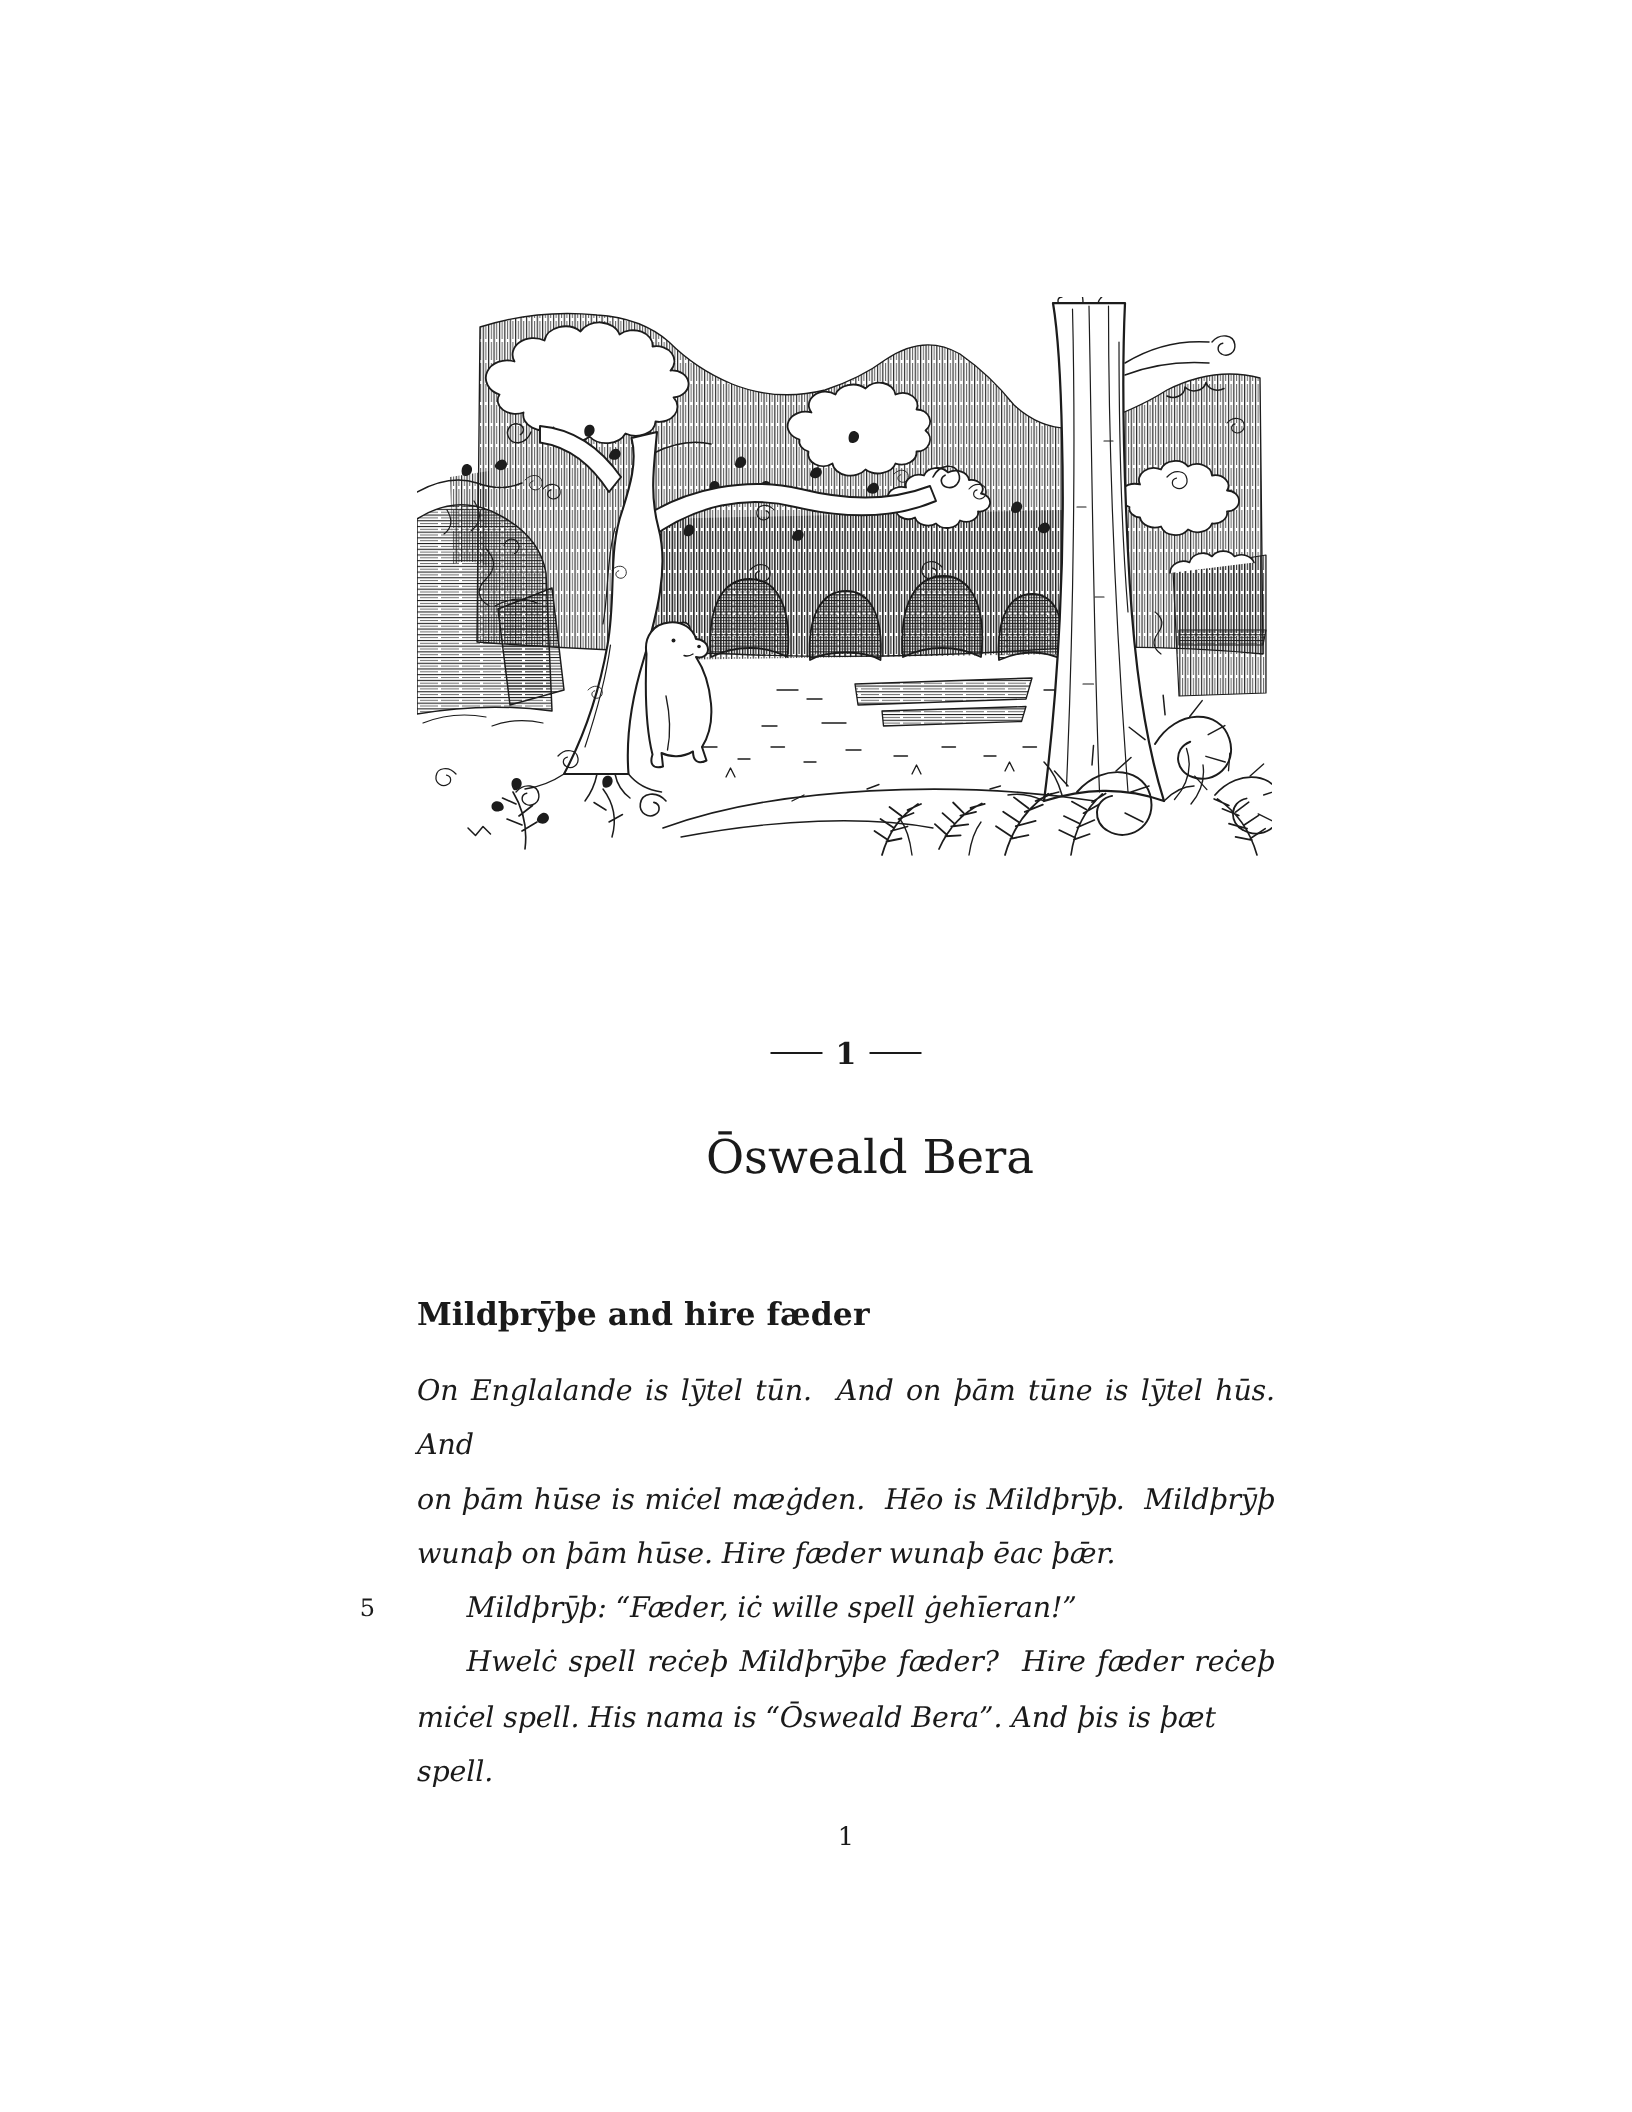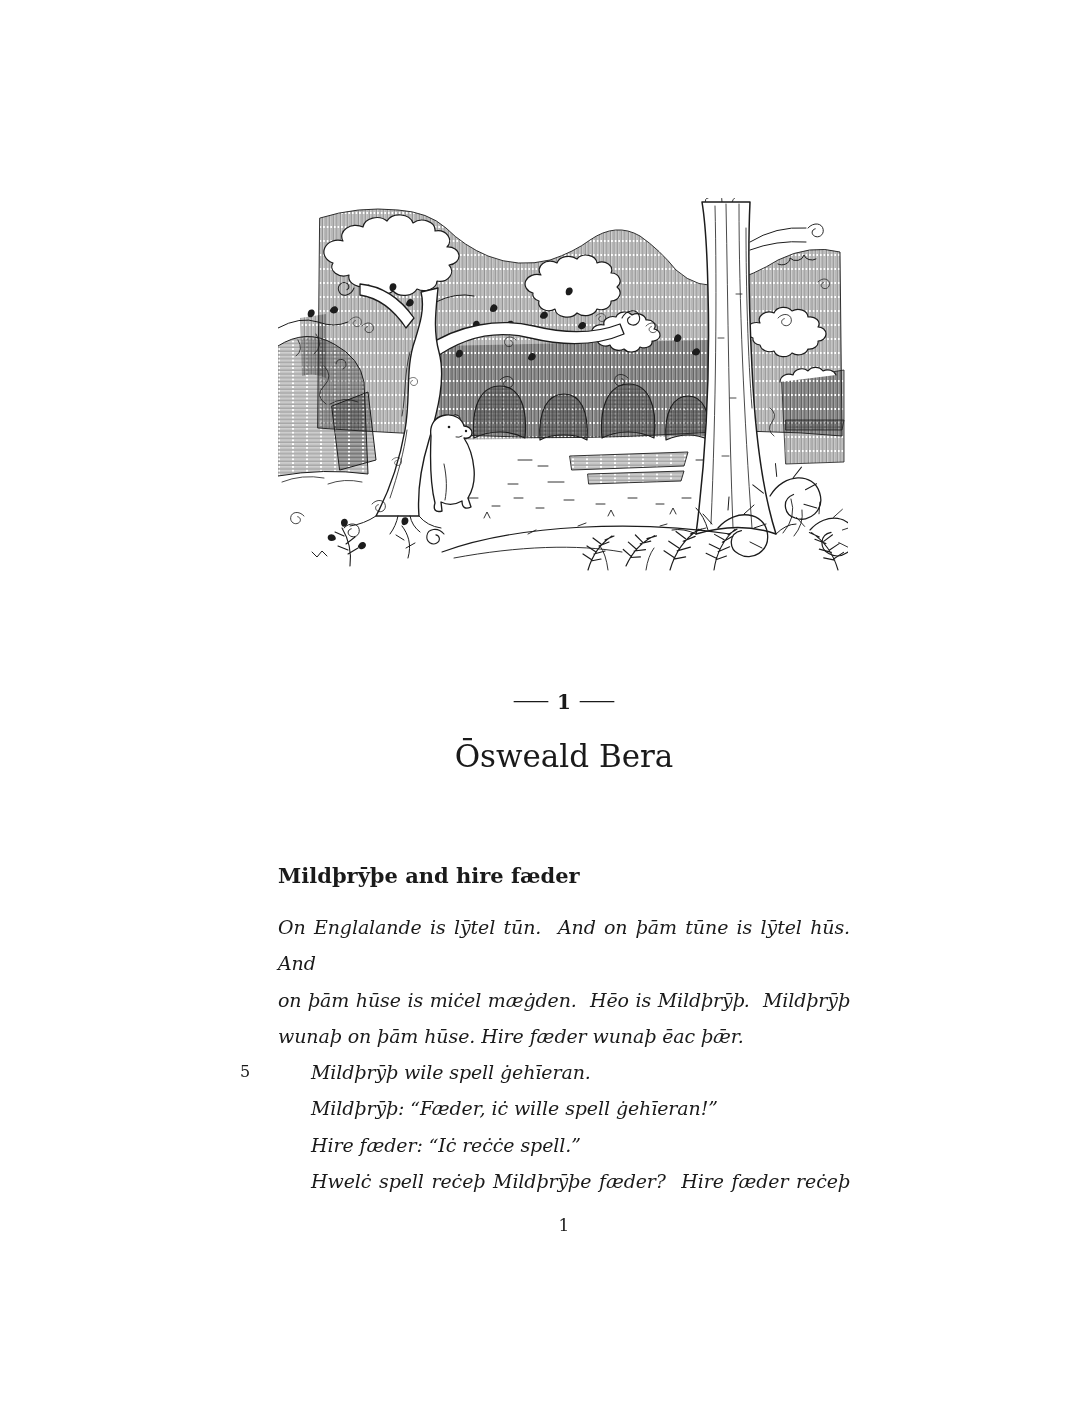--- a/index.html
+++ b/index.html
@@ -41,21 +41,21 @@
   }
   .chapter-title {
     position: absolute;
     left: 278px;
     top: 735px;
     width: 572px;
     text-align: center;
     font-size: 31px;
     line-height: 42px;
     font-weight: 400;
-    margin: 0;
+    margin: 16px;
   }
   .section-heading {
     position: absolute;
     left: 278px;
     top: 861px;
     width: 572px;
     font-size: 21px;
     line-height: 30px;
     font-weight: bold;
     margin: 0;
@@ -265,23 +265,22 @@
   </div>
 
   <h1 class="chapter-title">Ōsweald Bera</h1>
 
   <h2 class="section-heading">Mildþrȳþe and hire fæder</h2>
 
   <div class="story">
     <div class="line j">On Englalande is lȳtel tūn.  And on þām tūne is lȳtel hūs.  And</div>
     <div class="line j">on þām hūse is miċel mæġden.  Hēo is Mildþrȳþ.  Mildþrȳþ</div>
     <div class="line">wunaþ on þām hūse. Hire fæder wunaþ ēac þǣr.</div>
-    <div class="line ind">Mildþrȳþ wile spell ġehīeran.</div>
     <div class="line ind">Mildþrȳþ: “Fæder, iċ wille spell ġehīeran!”</div>
-    <div class="line ind">Hire fæder: “Iċ reċċe spell.”</div>
     <div class="line ind j">Hwelċ spell reċeþ Mildþrȳþe fæder?  Hire fæder reċeþ</div>
+    <div class="line">miċel spell. His nama is “Ōsweald Bera”. And þis is þæt spell.</div>
   </div>
 
   <div class="margin-num">5</div>
 
   <div class="page-num">1</div>
 
 </div>
 
 </body></html>

